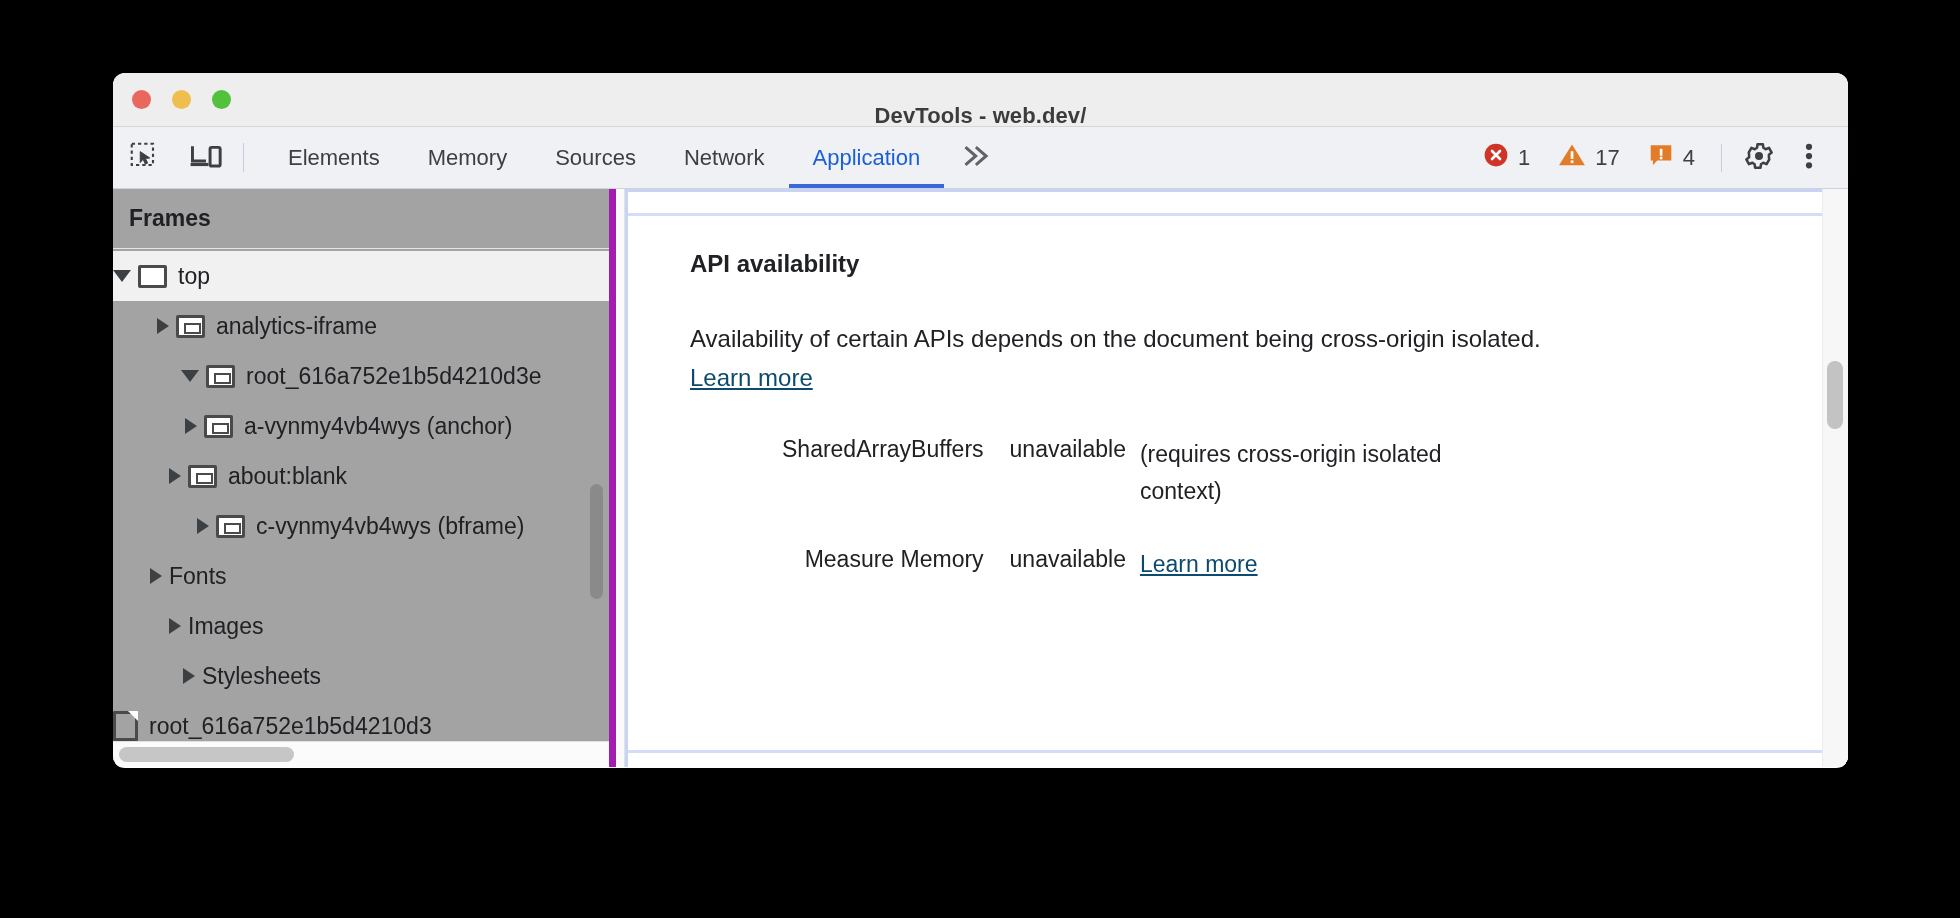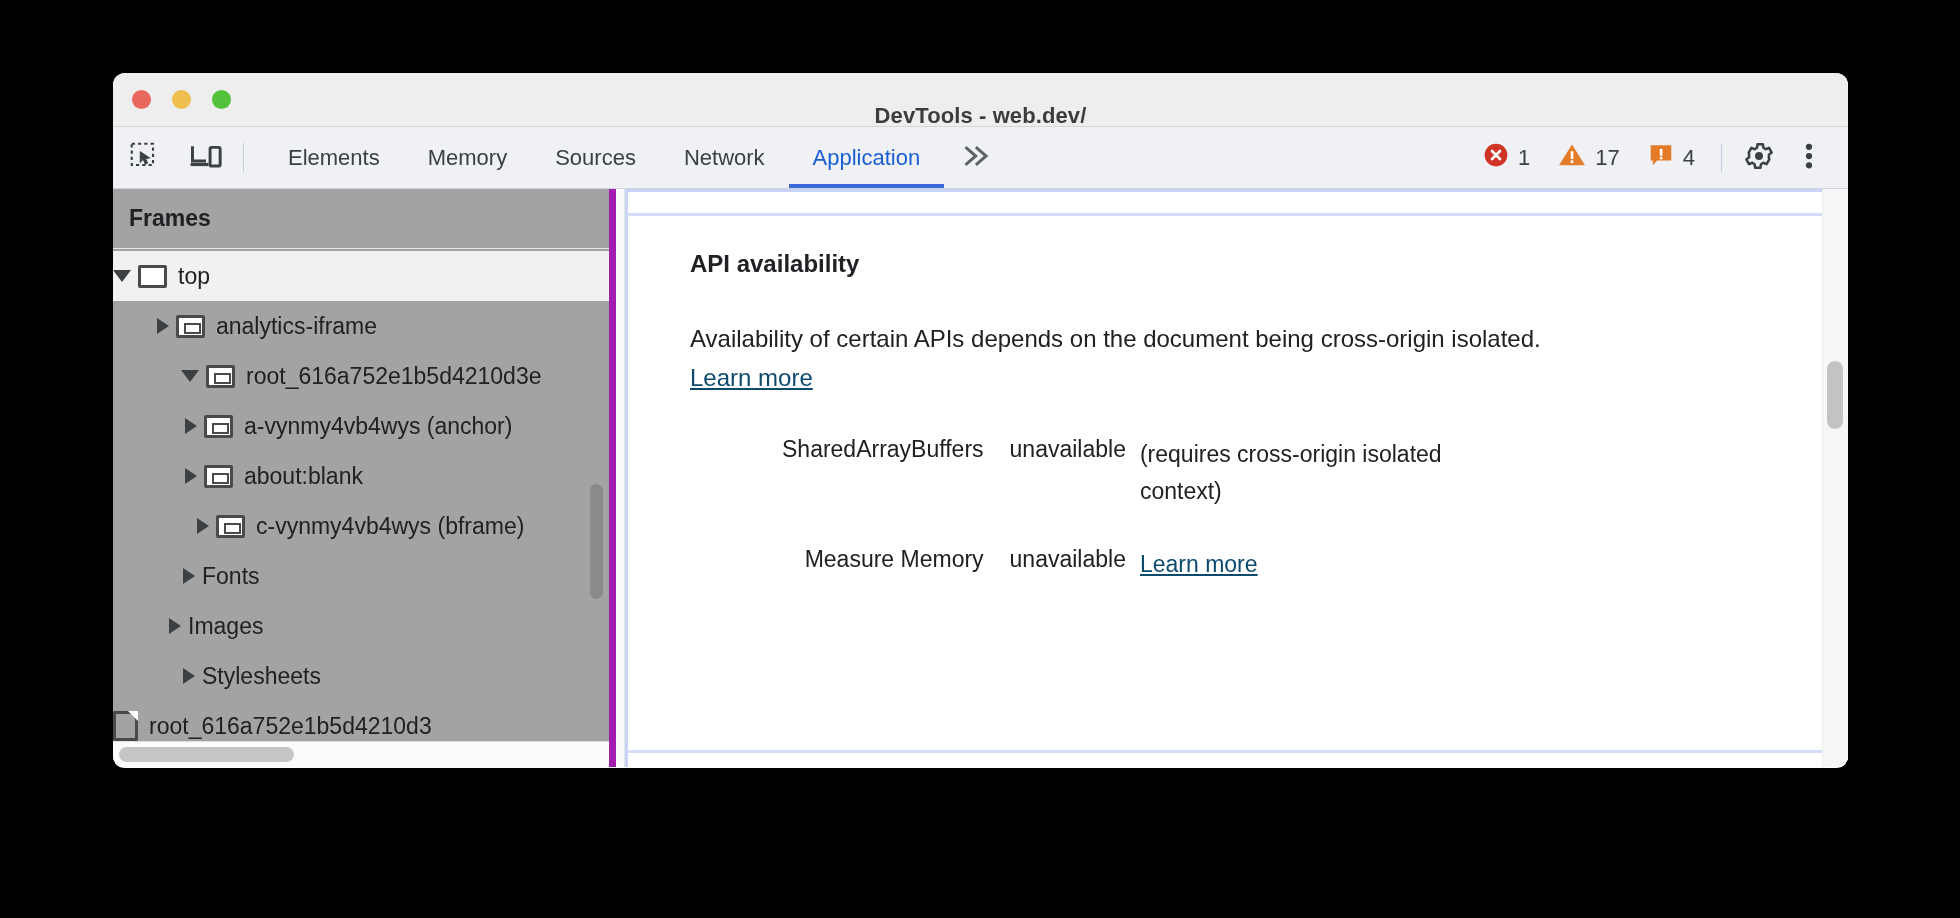--- a/index.html
+++ b/index.html
@@ -532,33 +532,33 @@
             <span class="frame-ico child"></span>
             <span>root_616a752e1b5d4210d3e</span>
           </div>
 
           <div class="tree-row" style="padding-left:72px">
             <span class="twisty closed"></span>
             <span class="frame-ico child"></span>
             <span>a-vynmy4vb4wys (anchor)</span>
           </div>
 
-          <div class="tree-row" style="padding-left:72px">
+          <div class="tree-row" style="padding-left:56px">
             <span class="twisty closed"></span>
             <span class="frame-ico child"></span>
             <span>about:blank</span>
           </div>
 
           <div class="tree-row" style="padding-left:84px">
             <span class="twisty closed"></span>
             <span class="frame-ico child"></span>
             <span>c-vynmy4vb4wys (bframe)</span>
           </div>
 
-          <div class="tree-row" style="padding-left:70px">
+          <div class="tree-row" style="padding-left:37px">
             <span class="twisty closed"></span>
             <span>Fonts</span>
           </div>
 
           <div class="tree-row" style="padding-left:56px">
             <span class="twisty closed"></span>
             <span>Images</span>
           </div>
 
           <div class="tree-row" style="padding-left:70px">

